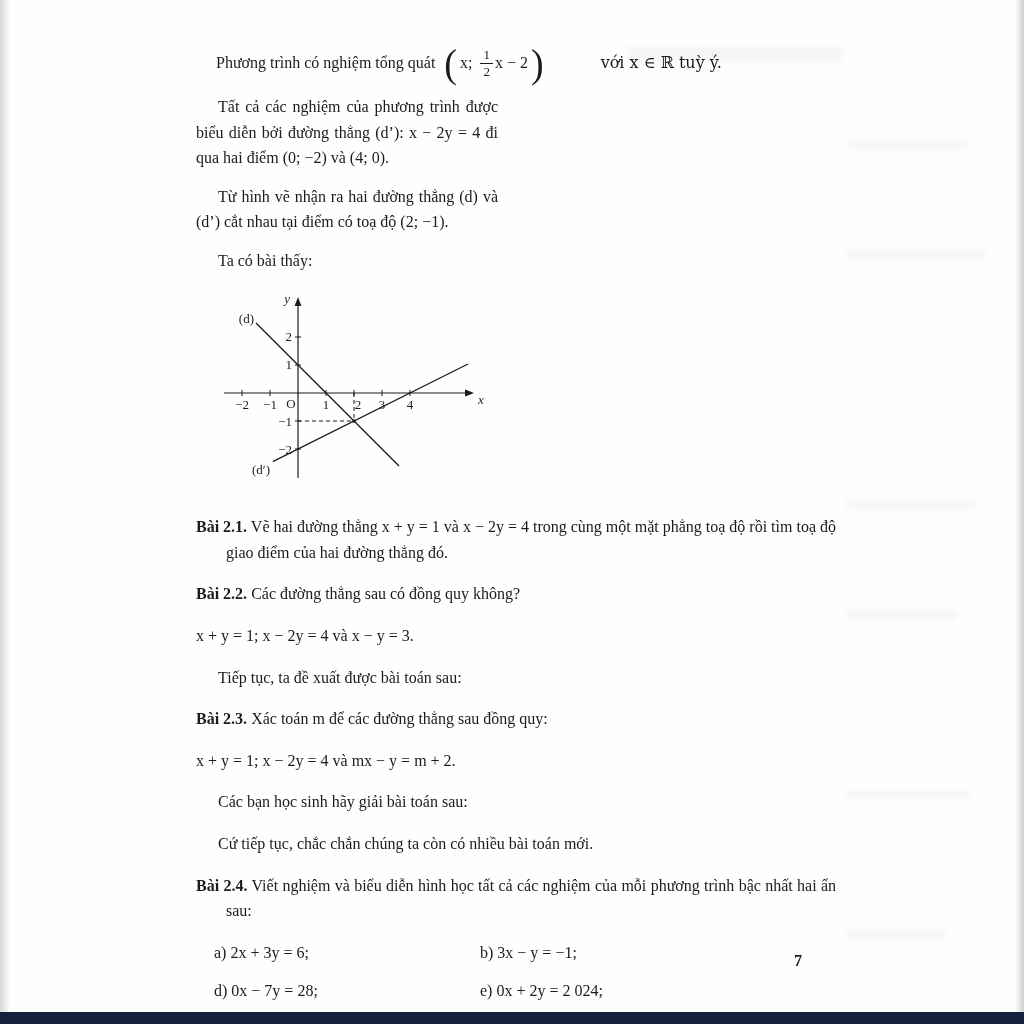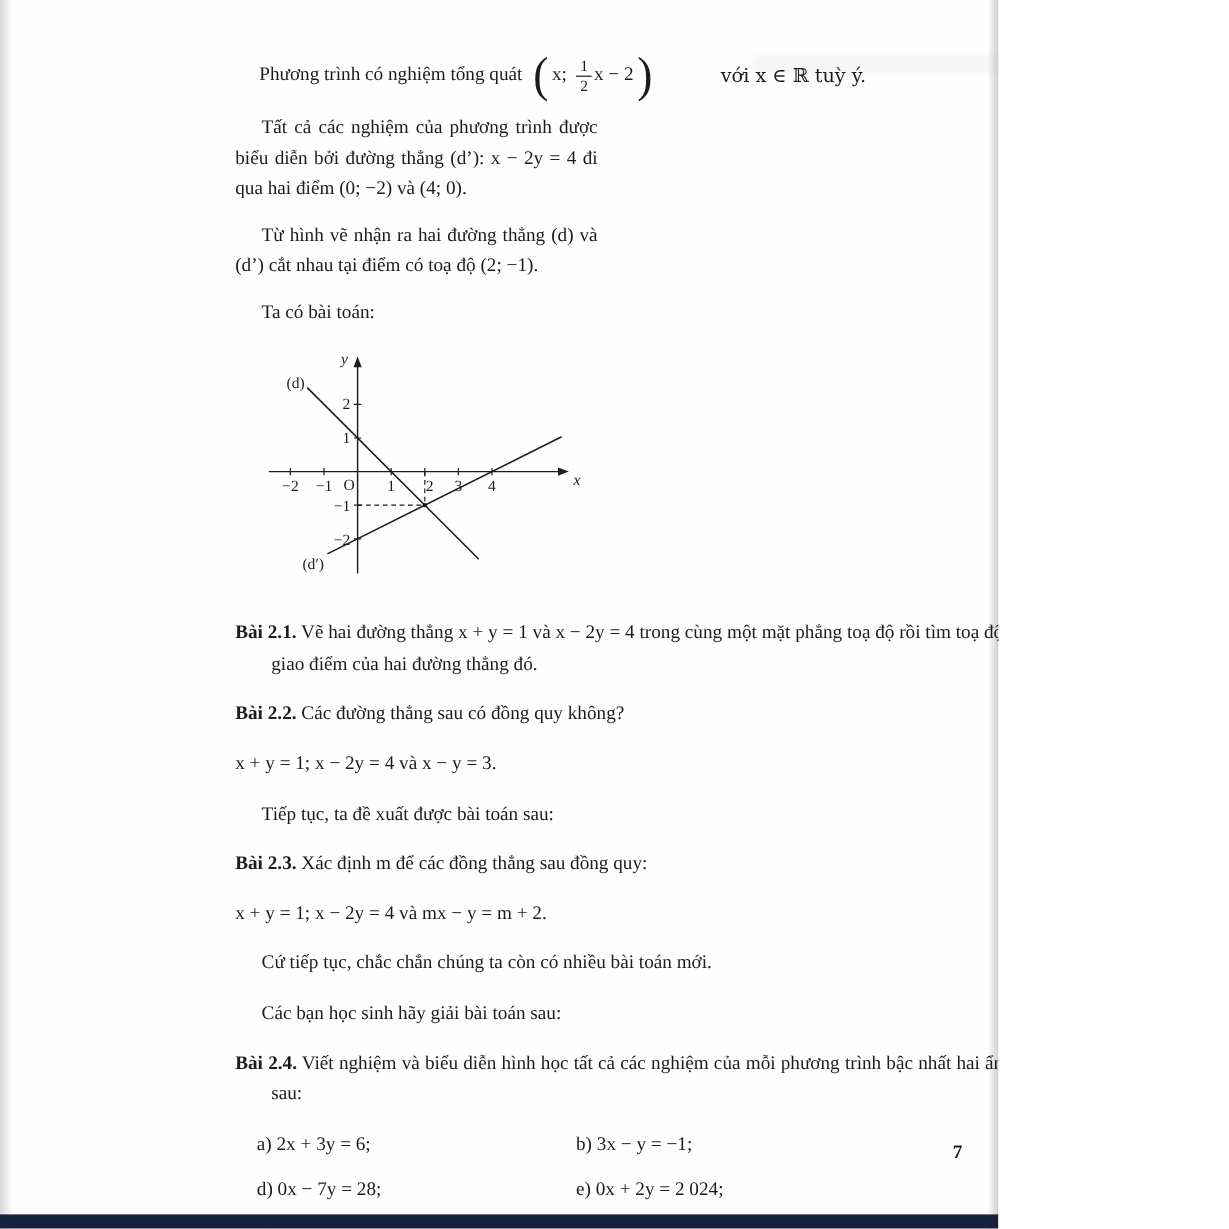--- a/index.html
+++ b/index.html
@@ -1,21 +1,21 @@
 <!DOCTYPE html>
 <html><head>
 <meta charset="utf-8">
 <style>
   html,body { margin:0; padding:0; }
   body {
     width:1024px; height:1024px; background:#ffffff;
     font-family:"Liberation Serif","DejaVu Serif",serif;
     color:#1b1b1b;
   }
-  .page { position:relative; width:832px; height:1024px; overflow:hidden; background:#fefefe; }
+  .page { position:relative; width:1024px; height:1024px; overflow:hidden; background:#fefefe; }
   .edge-left  { position:absolute; left:0; top:0; width:9px; height:100%;
                 background:linear-gradient(to right,#d8d8d8,#f8f8f8); }
   .edge-right { position:absolute; right:0; top:0; width:8px; height:100%;
                 background:linear-gradient(to left,#d0d0d0,#f8f8f8); }
   .footer-bar { position:absolute; left:0; bottom:0; width:100%; height:12px; }
 
   .ghost { position:absolute; background:#8a93a0; opacity:.07; filter:blur(2px); border-radius:2px; }
 
   .content { position:absolute; left:196px; top:44px; width:640px;
              font-size:16px; line-height:1.6; text-align:justify; }
@@ -76,21 +76,21 @@
       <span>x − 2</span>
       <span class="bigparen">)</span>
       <span class="gap"></span>
       <span class="mathtail">với x ∈ ℝ tuỳ ý.</span>
     </div>
 
     <div class="row">
       <div class="leftcol">
         <p class="indent">Tất cả các nghiệm của phương trình được biểu diễn bởi đường thẳng (d’): x − 2y = 4 đi qua hai điểm (0; −2) và (4; 0).</p>
         <p class="indent">Từ hình vẽ nhận ra hai đường thẳng (d) và (d’) cắt nhau tại điểm có toạ độ (2; −1).</p>
-        <p class="indent">Ta có bài toán:</p>
+        <p class="indent">Ta có bài thấy:</p>
       </div>
 
       <div class="graphbox">
         <svg width="300" height="218" viewBox="0 0 300 218">
 
           <line x1="14" y1="120" x2="258" y2="120" stroke="#1b1b1b" stroke-width="1.2"></line>
           <path d="M264,120 L255,116.6 L255,123.4 Z" fill="#1b1b1b"></path>
           <line x1="88" y1="205" x2="88" y2="30" stroke="#1b1b1b" stroke-width="1.2"></line>
           <path d="M88,24 L84.6,33 L91.4,33 Z" fill="#1b1b1b"></path>
 
@@ -138,25 +138,25 @@
 
     <div class="flow">
       <p class="problem"><span class="lbl">Bài 2.1.</span> <span>Vẽ hai đường thẳng x + y = 1 và x − 2y = 4 trong cùng một mặt phẳng toạ độ rồi tìm toạ độ giao điểm của hai đường thẳng đó.</span></p>
 
 
       <p class="problem"><span class="lbl">Bài 2.2.</span> <span>Các đường thẳng sau có đồng quy không?</span></p>
       <p class="eq">x + y = 1; x − 2y = 4 và x − y = 3.</p>
 
       <p class="indent">Tiếp tục, ta đề xuất được bài toán sau:</p>
 
-      <p class="problem"><span class="lbl">Bài 2.3.</span> <span>Xác định m để các đồng thẳng sau đồng quy:</span></p>
+      <p class="problem"><span class="lbl">Bài 2.3.</span> <span>Xác toán m để các đường thẳng sau đồng quy:</span></p>
       <p class="eq">x + y = 1; x − 2y = 4 và mx − y = m + 2.</p>
 
+      <p class="indent">Các bạn học sinh hãy giải bài toán sau:</p>
       <p class="indent">Cứ tiếp tục, chắc chắn chúng ta còn có nhiều bài toán mới.</p>
-      <p class="indent">Các bạn học sinh hãy giải bài toán sau:</p>
 
       <p class="problem"><span class="lbl">Bài 2.4.</span> <span>Viết nghiệm và biểu diễn hình học tất cả các nghiệm của mỗi phương trình bậc nhất hai ẩn sau:</span></p>
 
       <div class="ex-grid">
         <span>a) 2x + 3y = 6;</span>
         <span>b) 3x − y = −1;</span>
         <span>d) 0x − 7y = 28;</span>
         <span>e) 0x + 2y = 2 024;</span>
         <span>g) 3x − 0y = −2 025.</span>
       </div>

